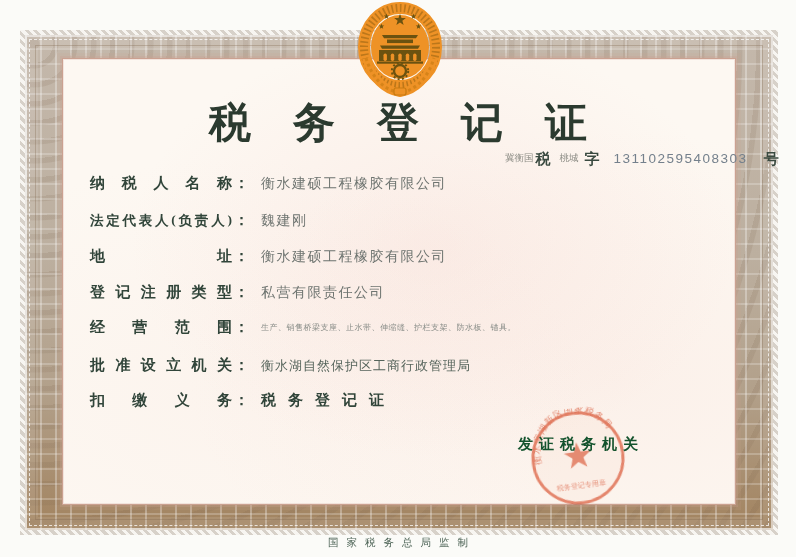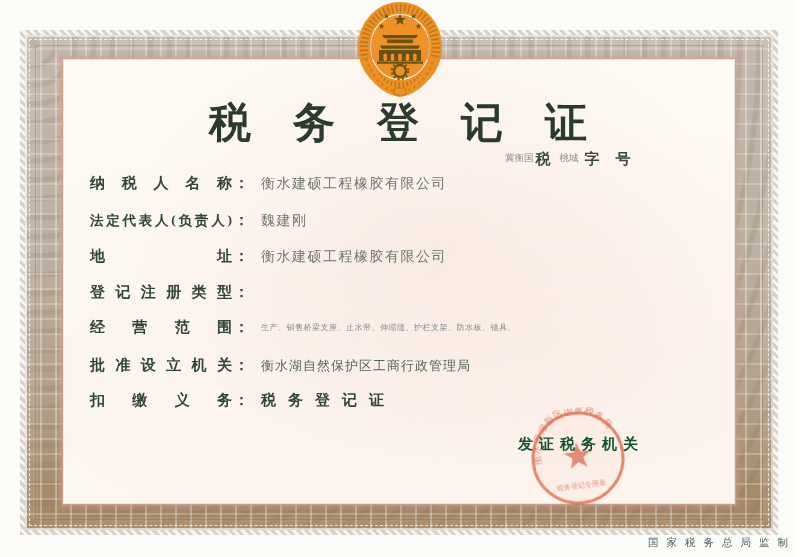--- a/index.html
+++ b/index.html
@@ -80,21 +80,21 @@
   .date-line .dt-small{font-family:"Liberation Sans",sans-serif; font-size:11.5px; color:#7c8480; position:relative; top:6px;}
   .d-g1{margin-left:7px;} .d-g2{margin-left:8px;} .d-g3{margin-left:11px;} .d-g4{margin-left:12px;} .d-g5{margin-left:13px;}
   
   .seal{
     position:absolute; left:528px; top:408px; width:100px; height:100px; z-index:2;
     transform:rotate(-7deg); mix-blend-mode:multiply; filter:blur(.3px); opacity:.9;
   }
   
   .footer{
     position:absolute; left:0; right:0; top:536px; z-index:2;
-    text-align:right; font-size:10.5px; color:#4a6153; letter-spacing:8px; text-indent:8px;
+    text-align:center; font-size:10.5px; color:#4a6153; letter-spacing:8px; text-indent:8px;
   }
 </style>
 </head>
 <body>
 
 <div class="page">
 
   <div class="frame-outer">
     <div class="band-ornament"></div>
   </div>
@@ -139,20 +139,21 @@
     </svg>
   </div>
 
   <div class="title">税务登记证</div>
 
   <div class="serial">
     <span class="typed">冀衡国</span>
     <span class="pre s-g1">税</span>
     <span class="typed s-g2">桃城</span>
     <span class="pre s-g3">字</span>
+    <span class="num">131102595408303</span>
     <span class="pre s-g4">号</span>
   </div>
 
   <div class="frow" style="top:174px">
     <span class="flabel jchars">
         <span>纳</span>
         <span>税</span>
         <span>人</span>
         <span>名</span>
         <span>称</span>
@@ -187,20 +188,21 @@
   <div class="frow" style="top:283px">
     <span class="flabel jchars">
         <span>登</span>
         <span>记</span>
         <span>注</span>
         <span>册</span>
         <span>类</span>
         <span>型</span>
       </span>
     <span class="fcolon">：</span>
+    <span class="fvalue">私营有限责任公司</span>
   </div>
   <div class="frow" style="top:318px">
     <span class="flabel jchars">
         <span>经</span>
         <span>营</span>
         <span>范</span>
         <span>围</span>
       </span>
     <span class="fcolon">：</span>
     <span class="fvalue tiny">生产、销售桥梁支座、止水带、伸缩缝、护栏支架、防水板、锚具。</span>

